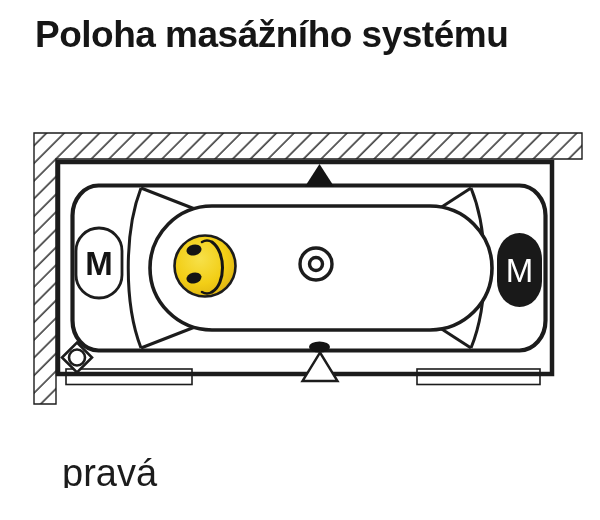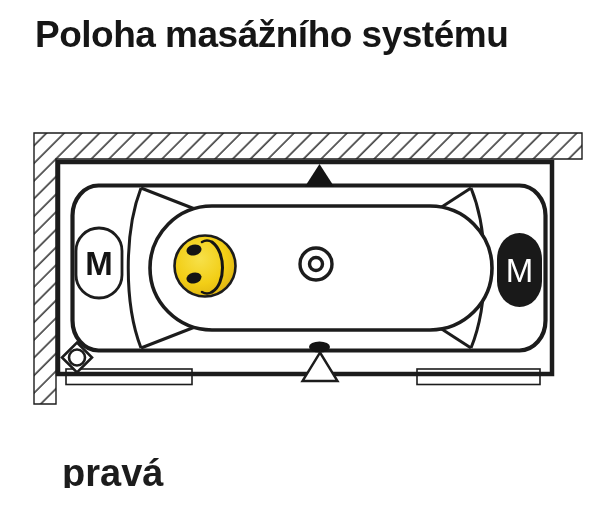--- a/index.html
+++ b/index.html
@@ -16,21 +16,21 @@
     font-size:37px;
     font-weight:bold;
     letter-spacing:-0.5px;
     color:#161616;
     white-space:nowrap;
   }
   .caption{
     position:absolute;
     left:62px;top:452px;
     font-size:38px;
-    font-weight:700;
+    font-weight:400;
     color:#1c1c1c;
     white-space:nowrap;
   }
   svg.diagram{position:absolute;left:0;top:0;width:600px;height:520px;}
 </style>
 </head>
 <body>
 
 <div class="stage">
 

